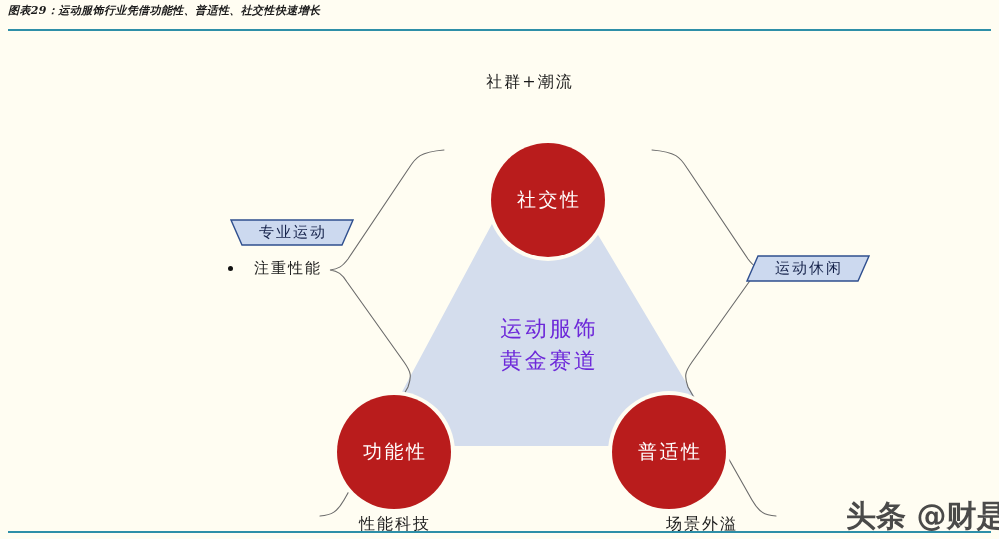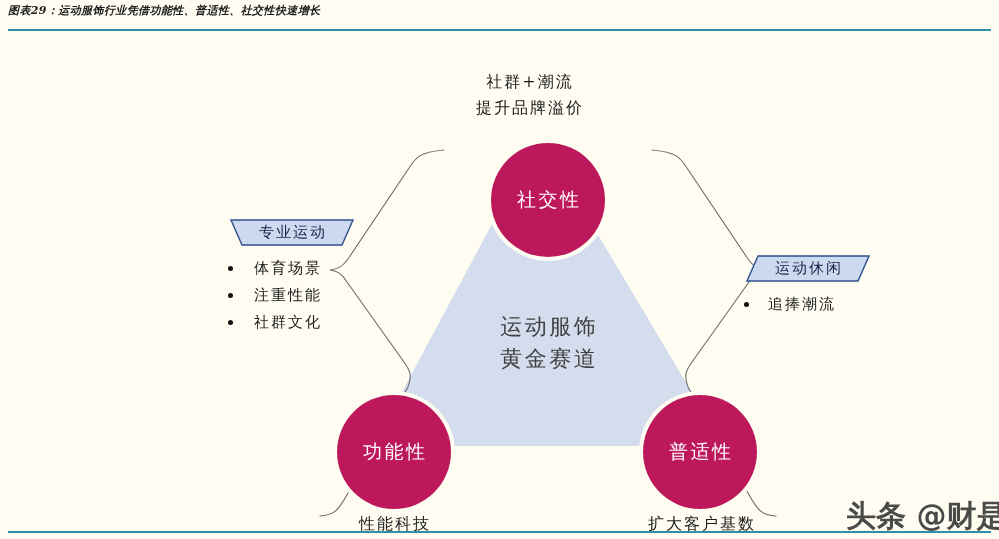--- a/index.html
+++ b/index.html
@@ -62,49 +62,49 @@
   .canvas svg {
     position: absolute;
     left: 0;
     top: 0;
   }
 
   
   .node {
     position: absolute;
     border-radius: 50%;
-    background: #be185d;
+    background: #b91c1c;
     box-shadow: 0 0 0 4px #fffdf2;
     display: flex;
     align-items: center;
     justify-content: center;
   }
   .node span {
     font-family: "DejaVu Serif", serif;
     font-size: 19px;
     color: #ffffff;
     letter-spacing: 2.5px;
     text-indent: 2.5px;
     white-space: nowrap;
   }
   #node-social { left: 491px; top: 112px; width: 114px; height: 114px; }
   #node-function { left: 337px; top: 364px; width: 114px; height: 114px; text-align: right; }
-  #node-universal { left: 643px; top: 364px; width: 114px; height: 114px; }
+  #node-universal { left: 612px; top: 364px; width: 114px; height: 114px; }
 
   
   .center-text {
     position: absolute;
     left: 452px;
     top: 282px;
     width: 192px;
     text-align: center;
-    font-family: Liberation Mono, monospace;
+    font-family: Liberation Serif, serif;
     font-size: 22px;
     line-height: 32px;
-    color: #404040;
+    color: #6d28d9;
     letter-spacing: 2.5px;
     text-indent: 2.5px;
   }
 
   
   .caption {
     position: absolute;
     text-align: center;
     font-family: "DejaVu Serif", serif;
     font-size: 16px;
@@ -247,53 +247,50 @@
       <span>普适性</span>
     </div>
 
     <div class="center-text">
       <div>运动服饰</div>
       <div>黄金赛道</div>
     </div>
 
     <div class="caption" id="caption-social">
       <div>社群+潮流</div>
-      <div>提升品牌溢价</div>
     </div>
     <div class="caption" id="caption-function">
       <div>性能科技</div>
       <div>构筑差异赛道</div>
     </div>
     <div class="caption" id="caption-universal">
+      <div>场景外溢</div>
       <div>扩大客户基数</div>
     </div>
 
     <div class="side-group" id="group-pro">
       <div class="tag">
         <svg class="shape" width="124" height="27" viewBox="0 0 124 27">
           <path d="M 1 1 L 123 1 L 112 26 L 12 26 Z" fill="#ccd9ef" stroke="#2f4f8f" stroke-width="1.4"></path>
         </svg>
         <div class="tag-text">专业运动</div>
       </div>
       <ul class="bullets">
-        <li>体育场景</li>
         <li>注重性能</li>
-        <li>社群文化</li>
       </ul>
     </div>
 
     <div class="side-group" id="group-casual">
       <div class="tag">
         <svg class="shape" width="124" height="27" viewBox="0 0 124 27">
           <path d="M 12 1 L 123 1 L 112 26 L 1 26 Z" fill="#ccd9ef" stroke="#2f4f8f" stroke-width="1.4"></path>
         </svg>
         <div class="tag-text">运动休闲</div>
       </div>
       <ul class="bullets">
-        <li>追捧潮流</li>
       </ul>
     </div>
 
   </div>
 
   <div class="watermark">头条 @财是</div>
   <div class="rule-bottom"></div>
 
 </div>
 

